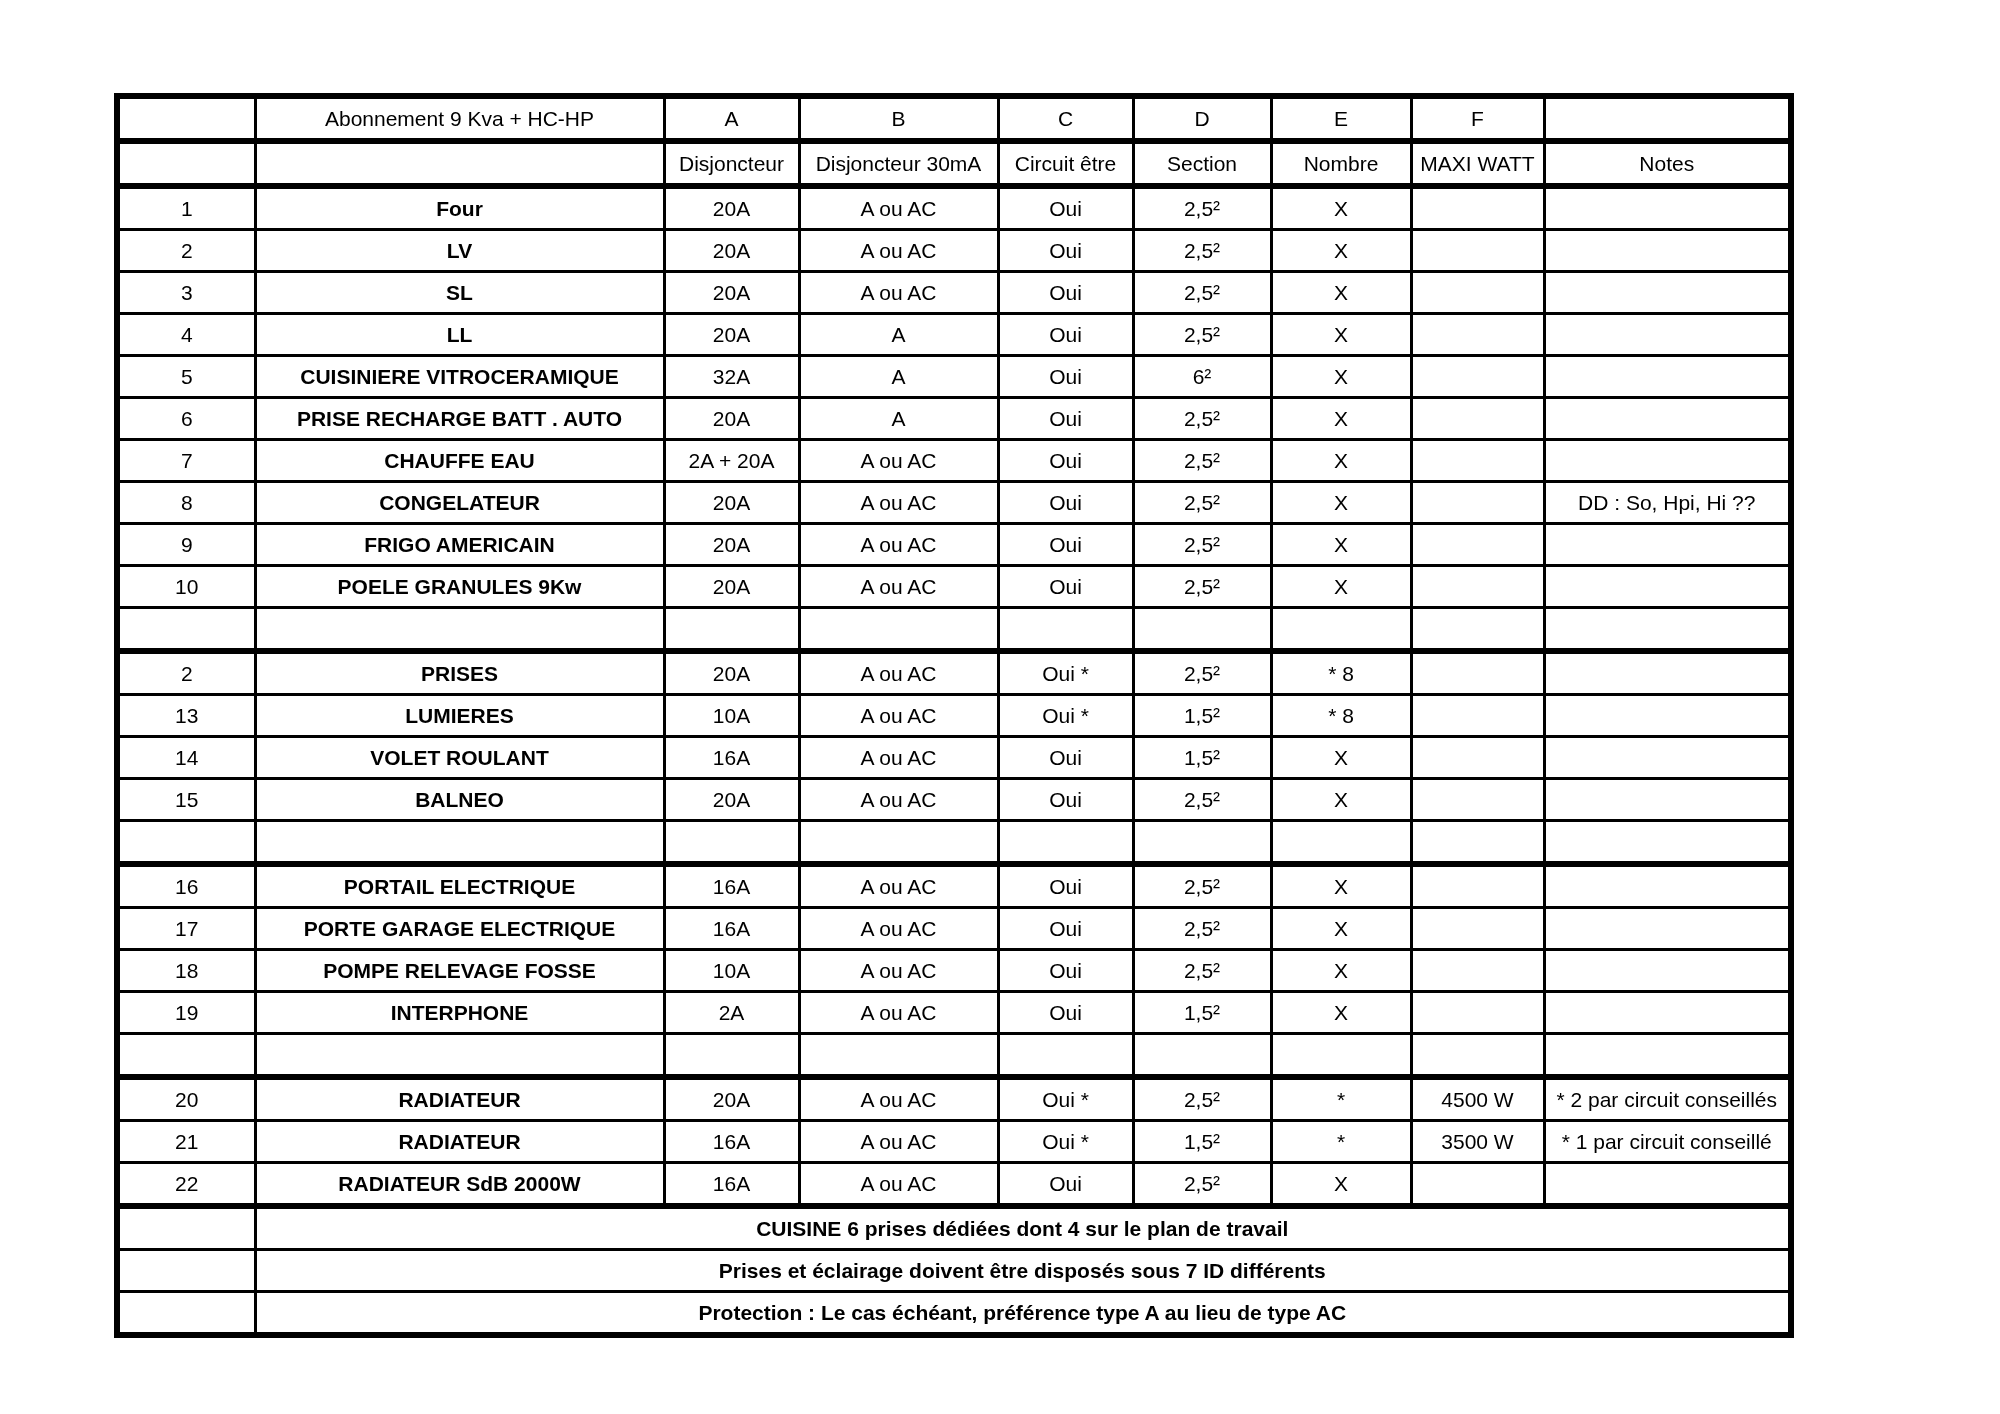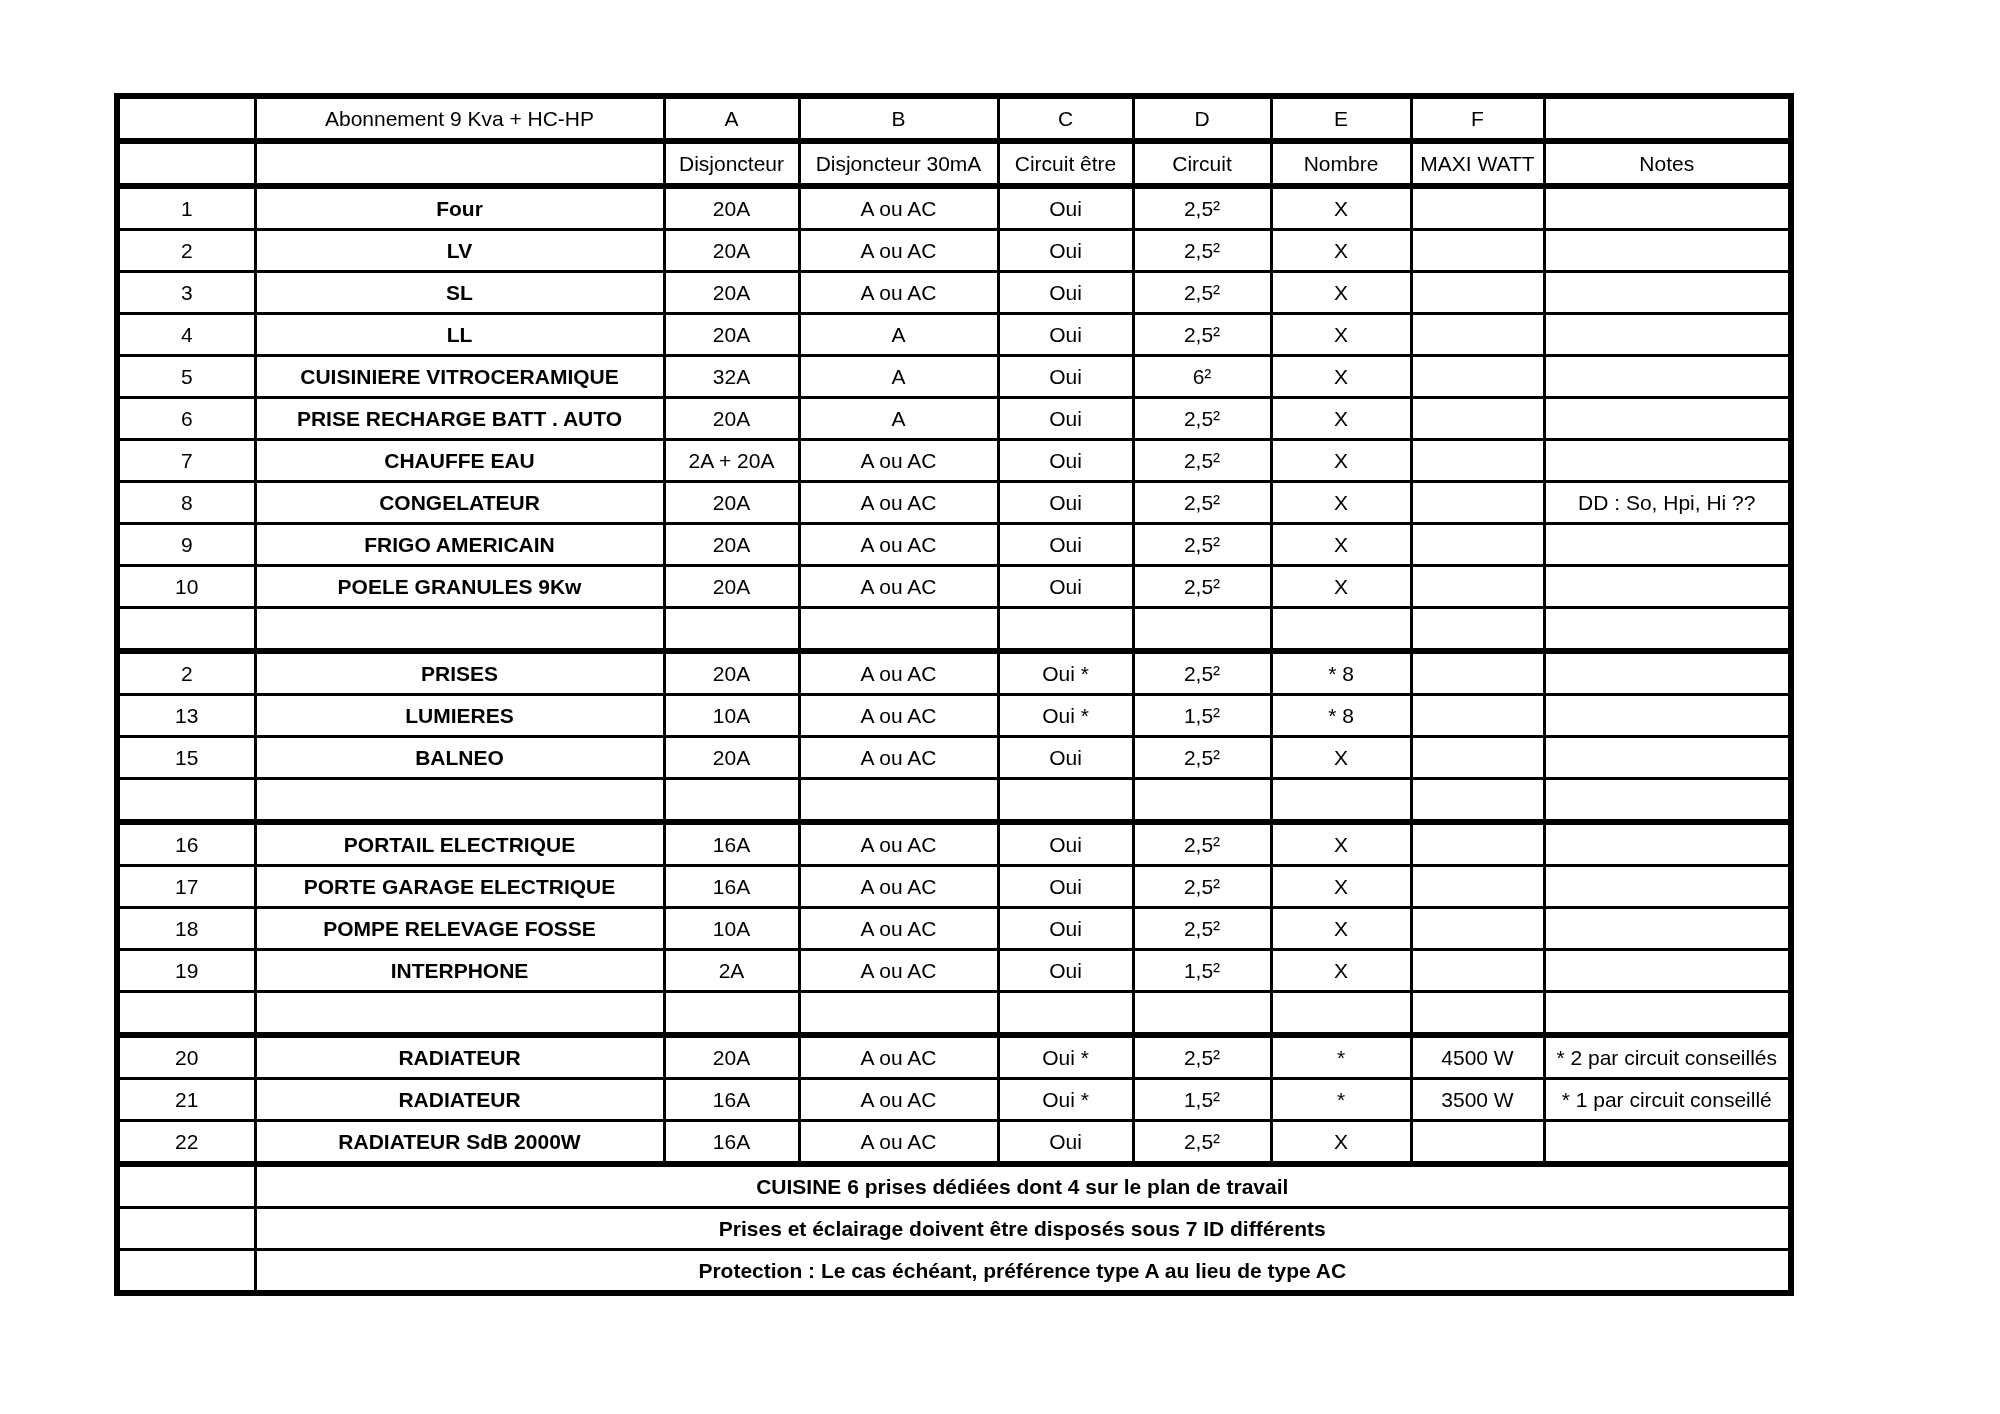--- a/index.html
+++ b/index.html
@@ -73,21 +73,21 @@
         <td>E</td>
         <td class="tl">F</td>
         <td class="tl"></td>
       </tr>
       <tr class="tb">
         <td></td>
         <td class="tl"></td>
         <td class="tl">Disjoncteur</td>
         <td>Disjoncteur 30mA</td>
         <td>Circuit être</td>
-        <td>Circuit</td>
+        <td>Section</td>
         <td>Nombre</td>
         <td class="tl">MAXI WATT</td>
         <td class="tl">Notes</td>
       </tr>
     </tbody>
     <tbody>
         <tr>
           <td>1</td>
           <td class="tl lab">Four</td>
           <td class="tl">20A</td>
@@ -224,20 +224,31 @@
           <td class="tl lab">LUMIERES</td>
           <td class="tl">10A</td>
           <td>A ou AC</td>
           <td>Oui *</td>
           <td>1,5²</td>
           <td>* 8</td>
           <td class="tl"></td>
           <td class="tl"></td>
         </tr>
         <tr>
+          <td>14</td>
+          <td class="tl lab">VOLET ROULANT</td>
+          <td class="tl">16A</td>
+          <td>A ou AC</td>
+          <td>Oui</td>
+          <td>1,5²</td>
+          <td>X</td>
+          <td class="tl"></td>
+          <td class="tl"></td>
+        </tr>
+        <tr>
           <td>15</td>
           <td class="tl lab">BALNEO</td>
           <td class="tl">20A</td>
           <td>A ou AC</td>
           <td>Oui</td>
           <td>2,5²</td>
           <td>X</td>
           <td class="tl"></td>
           <td class="tl"></td>
         </tr>

